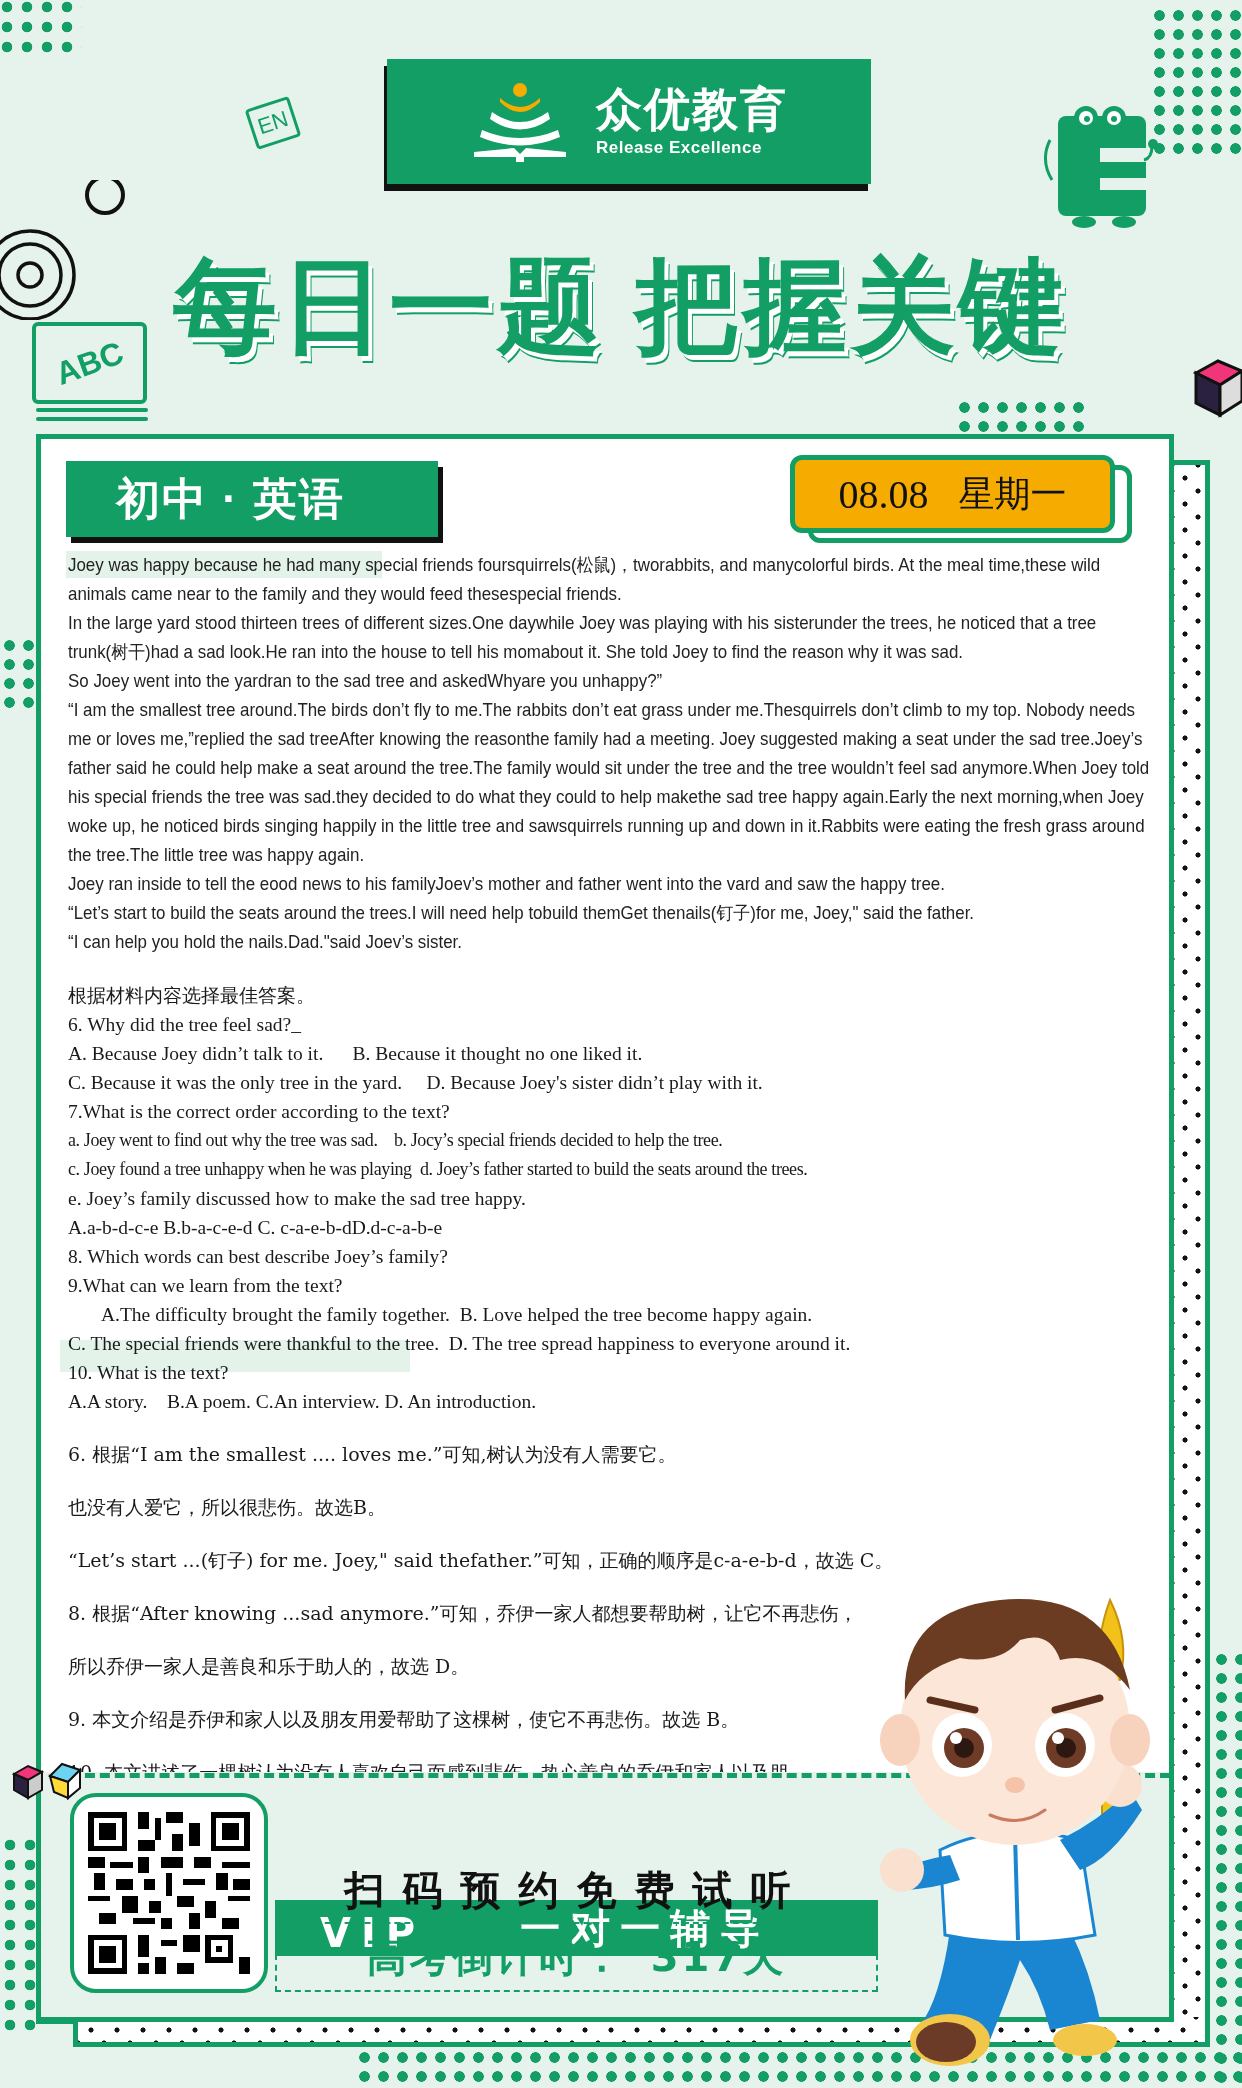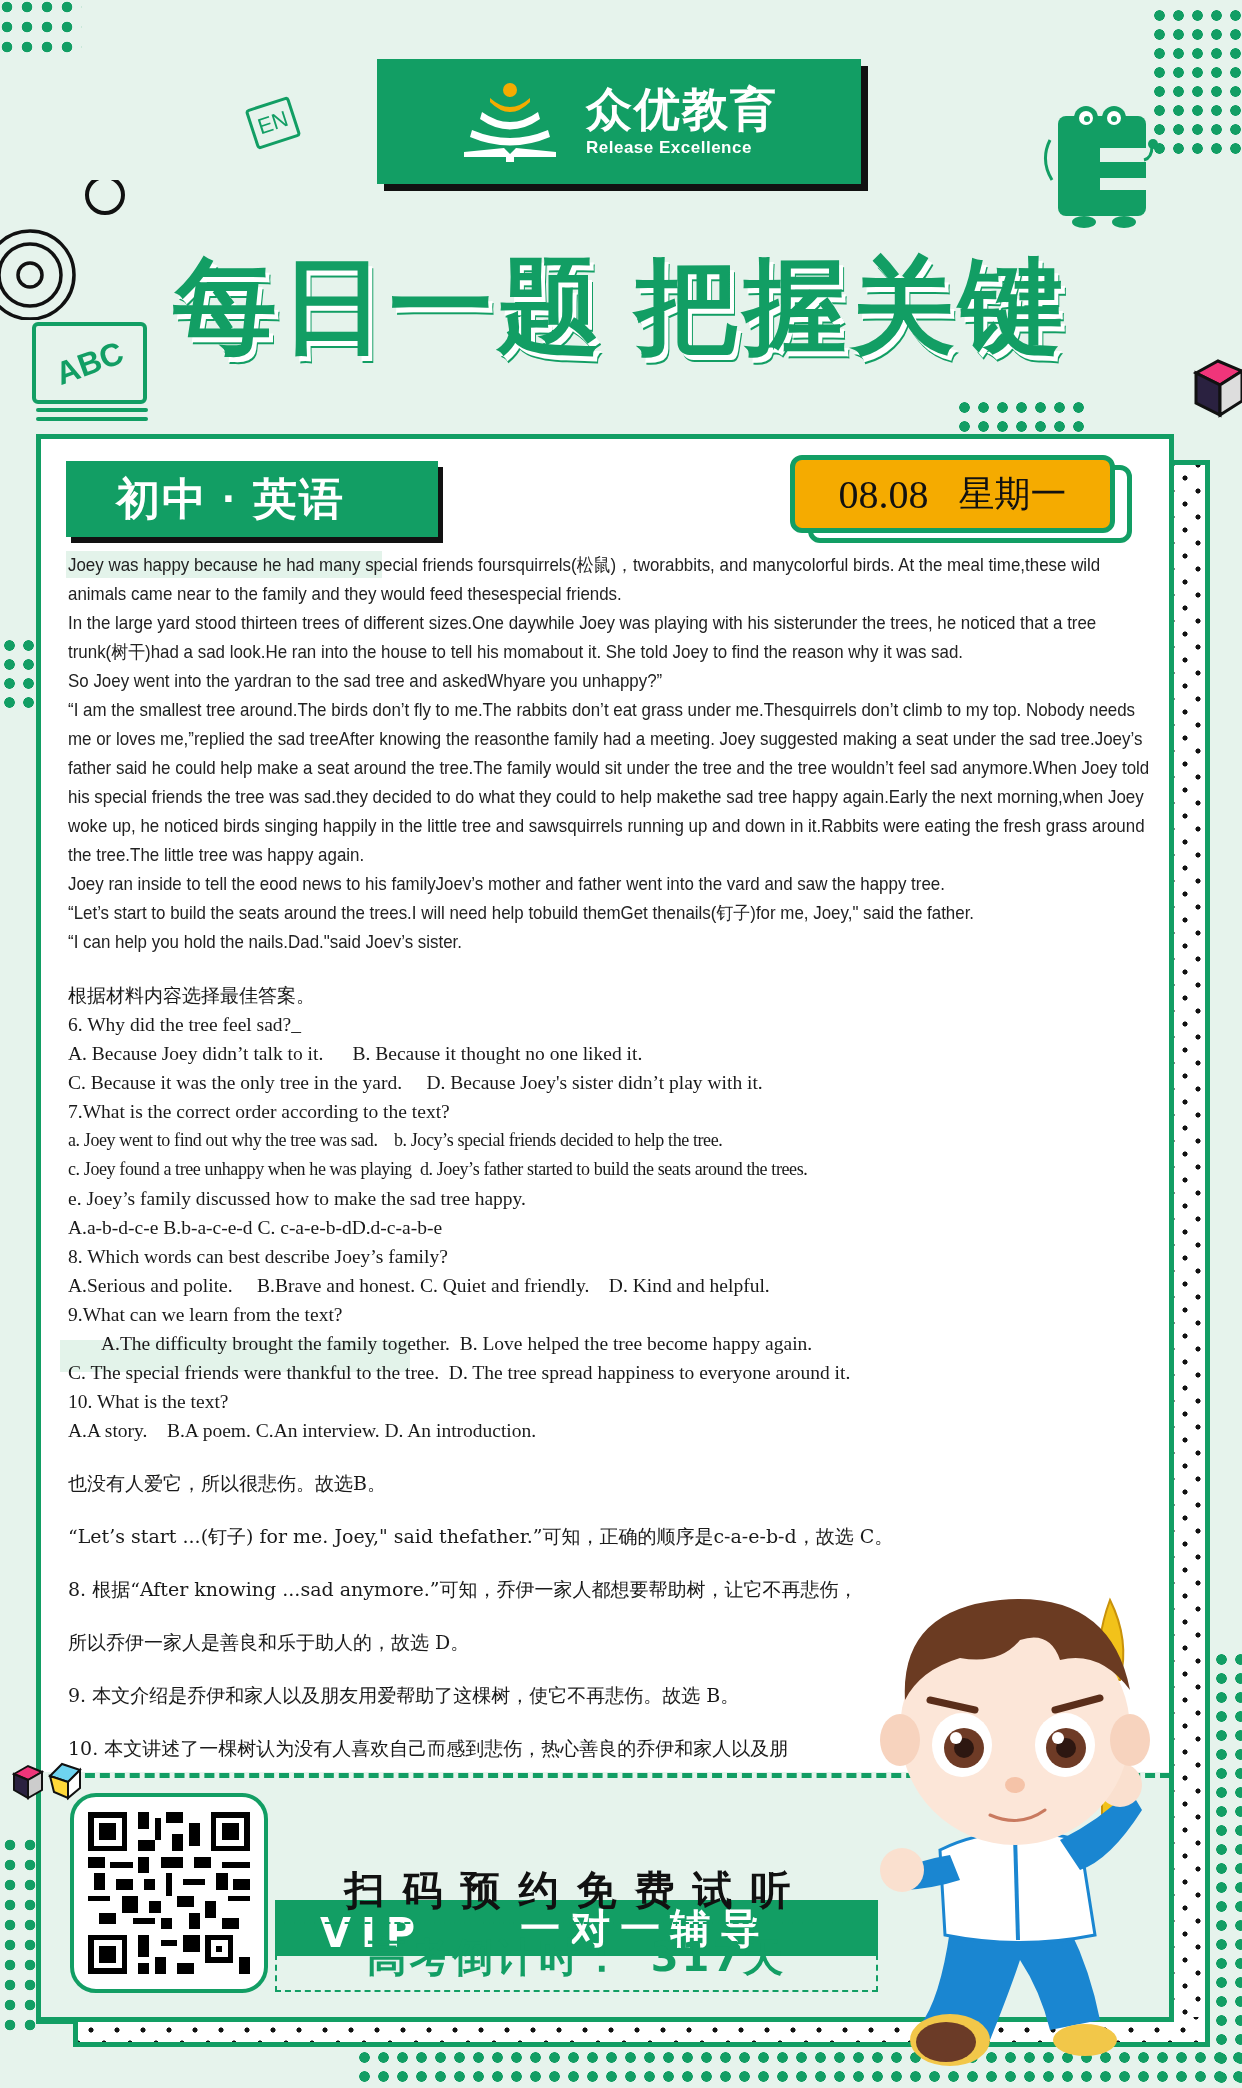--- a/index.html
+++ b/index.html
@@ -9,21 +9,21 @@
     background: #E6F3EC;
     font-family: "Liberation Sans", "DejaVu Sans", sans-serif;
     color: #111;
   }
   .abs { position: absolute; }
   .dots { position: absolute; background-image: radial-gradient(circle, #129E64 5px, transparent 5.6px); }
   .bdots { position: absolute; background-color: #fff; background-image: radial-gradient(circle, #111 2.3px, transparent 2.8px), radial-gradient(circle, #111 2.3px, transparent 2.8px); background-size: 26px 26px; background-position: 0 0, 13px 13px; }
 
   
   .logo-shadow { left: 384px; top: 66px; width: 484px; height: 125px; background: #111; }
-  .logo-box { left: 377px; top: 59px; width: 484px; height: 125px; background: #129E64; display: flex; align-items: center; justify-content: center; gap: 26px; }
+  .logo-box { left: 387px; top: 59px; width: 484px; height: 125px; background: #129E64; display: flex; align-items: center; justify-content: center; gap: 26px; }
   .logo-title { color: #fff; font-size: 46px; font-weight: bold; letter-spacing: 2px; line-height: 1; }
   .logo-sub { color: #fff; font-size: 17px; font-weight: bold; margin-top: 6px; letter-spacing: 0.5px; }
 
   
   .headline { left: 150px; top: 250px; width: 940px; text-align: center; font-size: 104px; font-weight: bold; color: #129E64; letter-spacing: 4px; line-height: 1.1;
     text-shadow: 4px 5px 0 #fff, 5px 7px 0 #129E64; font-family: Liberation Serif, serif; }
 
   
   .card-strip { left: 1172px; top: 460px; width: 38px; height: 1570px; border: 5px solid #129E64; border-left: none; }
   .card { left: 36px; top: 434px; width: 1138px; height: 1590px; background: #fff; border: 5px solid #129E64; }
@@ -157,33 +157,33 @@
   </div>
   <div>
     <p class="p-serif">7.What is the correct order according to the text?</p>
     <p class="p-serif narrow" style="white-space:pre;">a. Joey went to find out why the tree was sad.    b. Jocy’s special friends decided to help the tree.</p>
     <p class="p-serif narrow" style="white-space:pre;">c. Joey found a tree unhappy when he was playing  d. Joey’s father started to build the seats around the trees.</p>
     <p class="p-serif">e. Joey’s family discussed how to make the sad tree happy.</p>
     <p class="p-serif">A.a-b-d-c-e B.b-a-c-e-d C. c-a-e-b-dD.d-c-a-b-e</p>
   </div>
   <div>
     <p class="p-serif">8. Which words can best describe Joey’s family?</p>
-    <p class="p-serif" style="white-space:pre;">A.Serious and polite.     B.Brave and honest. C. Quiet and friendly.    D. Kind and helpful.</p>
   </div>
   <div>
     <p class="p-serif">9.What can we learn from the text?</p>
     <p class="p-serif" style="white-space:pre;margin-left:33px;">A.The difficulty brought the family together.  B. Love helped the tree become happy again.</p>
     <p class="p-serif" style="white-space:pre;">C. The special friends were thankful to the tree.  D. The tree spread happiness to everyone around it.</p>
   </div>
   <div>
     <p class="p-serif">10. What is the text?</p>
     <p class="p-serif" style="white-space:pre;">A.A story.    B.A poem. C.An interview. D. An introduction.</p>
   </div>
 
   <div>
+    <p class="p-cn">6. 根据“I am the smallest .... loves me.”可知,树认为没有人需要它。</p>
     <p class="p-cn">也没有人爱它，所以很悲伤。故选B。</p>
     <p class="p-cn">“Let’s start ...(钉子) for me. Joey," said thefather.”可知，正确的顺序是c-a-e-b-d，故选 C。</p>
     <p class="p-cn">8. 根据“After knowing ...sad anymore.”可知，乔伊一家人都想要帮助树，让它不再悲伤，</p>
     <p class="p-cn">所以乔伊一家人是善良和乐于助人的，故选 D。</p>
     <p class="p-cn">9. 本文介绍是乔伊和家人以及朋友用爱帮助了这棵树，使它不再悲伤。故选 B。</p>
     <p class="p-cn">10. 本文讲述了一棵树认为没有人喜欢自己而感到悲伤，热心善良的乔伊和家人以及朋</p>
     <p class="p-cn">友们用爱帮助了这棵树，使它不再悲伤。因此这是一篇故事，故选A。</p>
   </div>
 </div>
 

